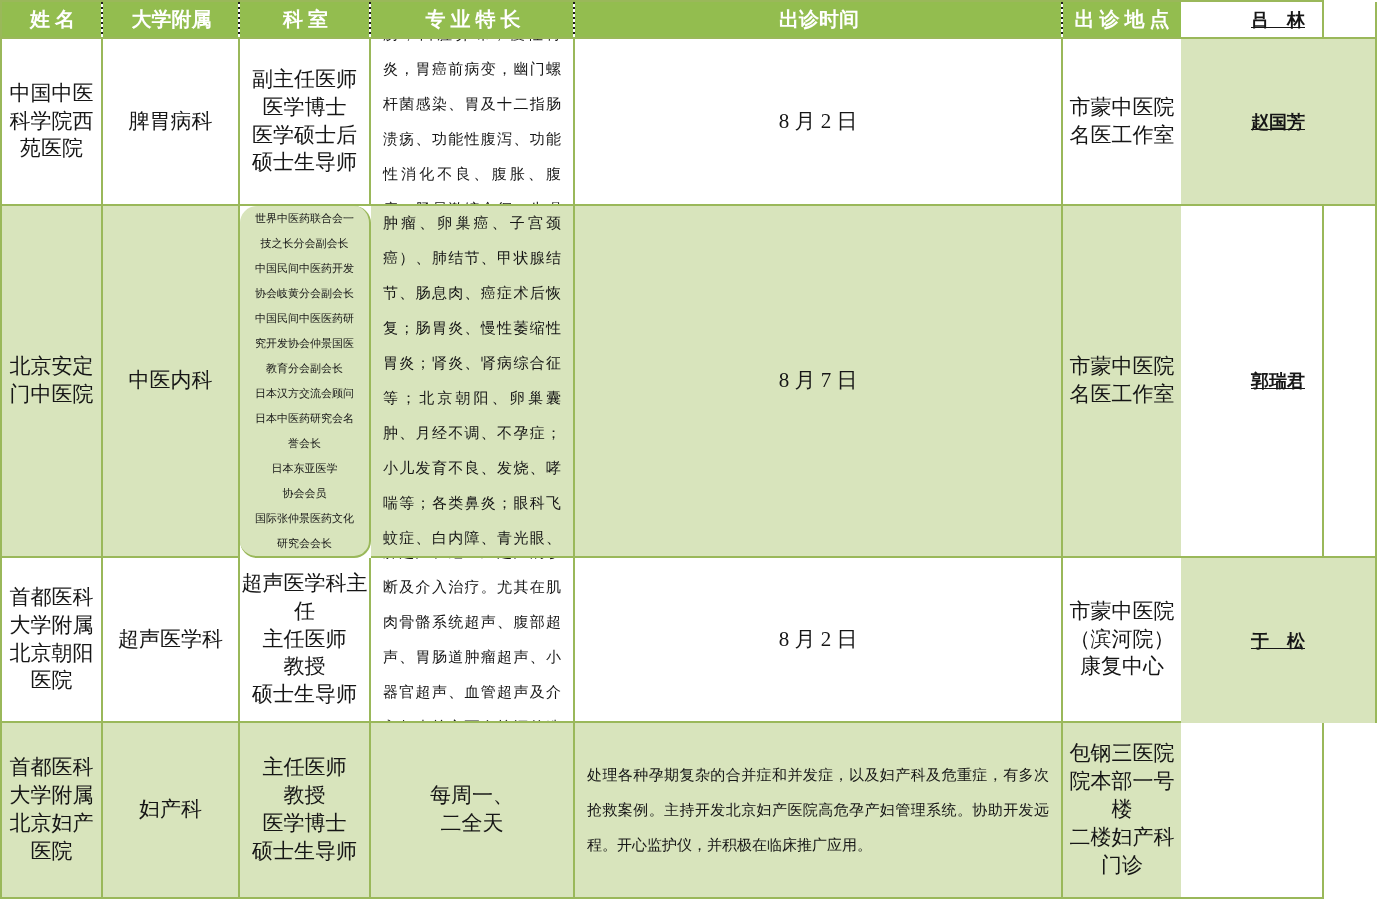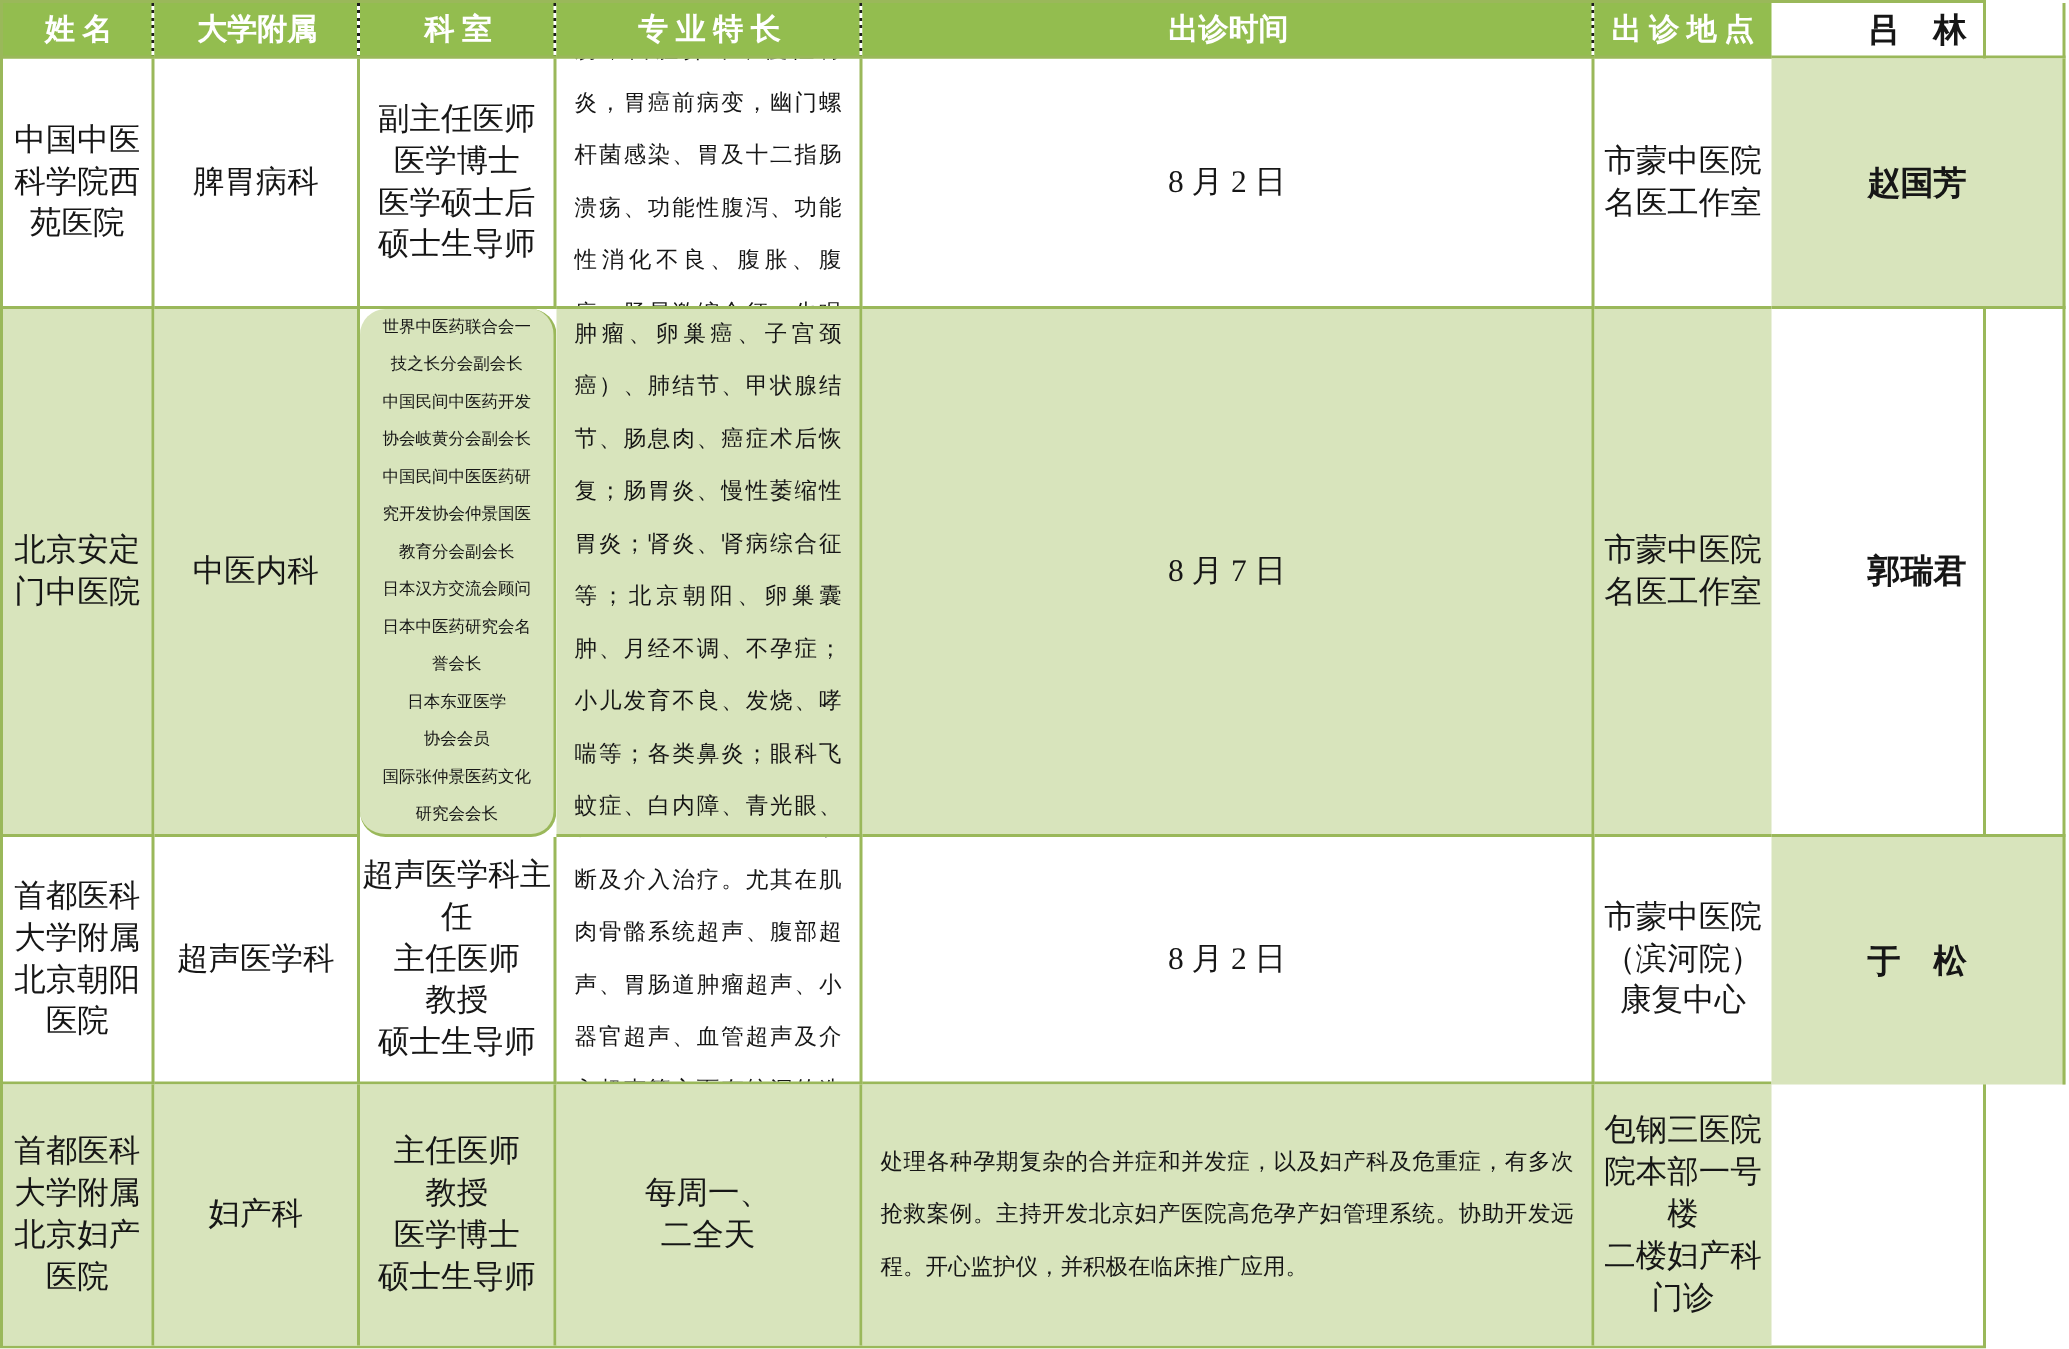--- a/index.html
+++ b/index.html
@@ -30,21 +30,21 @@
   .nb{border-bottom:none;}
   .h{
     background:var(--hbg);color:#ffffff;font-weight:700;font-size:20px;
     border-right:none;position:relative;white-space:pre;
   }
   .h:not(.nr)::after{
     content:"";position:absolute;right:0;top:0;width:2px;height:100%;
     background:repeating-linear-gradient(to bottom,#1c1c1c 0 2px,#ffffff 2px 5px);
   }
   .alt{background:var(--abg);}
-  .name{font-weight:700;font-size:22px;}
+  .name{font-weight:700;font-size:18px;text-decoration:underline;}
   .txt{font-size:21px;line-height:1.33;}
   .small{font-size:11px;line-height:25px;border-radius:17px;}
   .spec{padding:4px 12px;}
   .spec-text{
     width:100%;font-size:15px;line-height:35px;
     text-align:justify;text-justify:inter-ideograph;white-space:normal;
   }
 </style>
 </head>
 <body>

